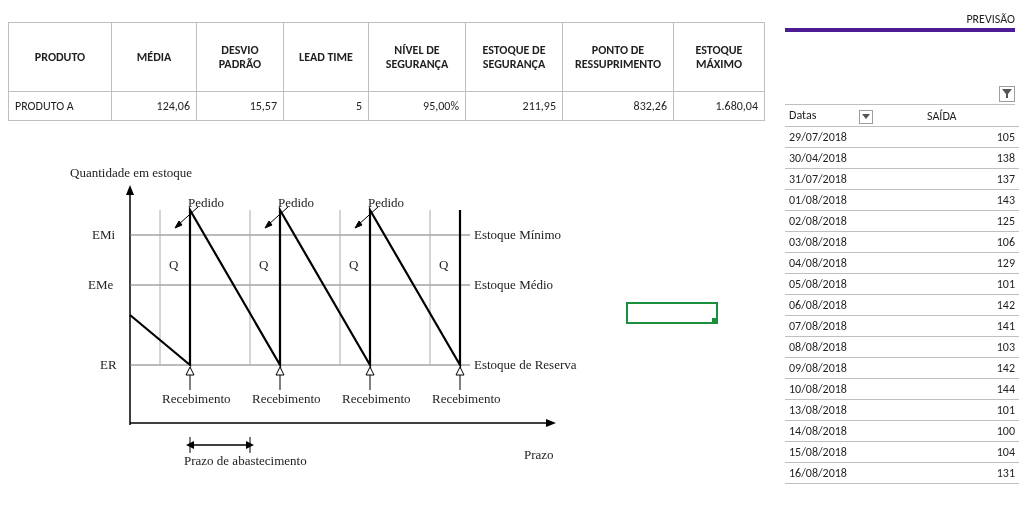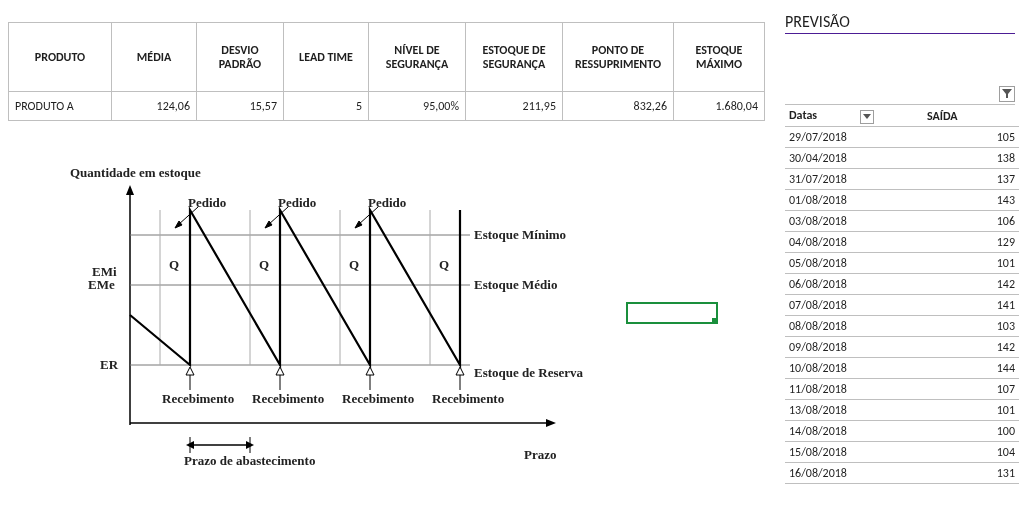--- a/index.html
+++ b/index.html
@@ -4,36 +4,36 @@
 <style>
   html,body{margin:0;padding:0;font-family:Calibri,Arial,sans-serif;font-size:12px;color:#1f1f1f;background:#fff;width:1024px;height:510px;overflow:hidden;}
   .wrap{position:relative;width:1024px;height:510px;}
   
   .summary{position:absolute;left:8px;top:22px;border-collapse:collapse;}
   .summary th,.summary td{border:1px solid #bfbfbf;font-size:12px;padding:4px 6px;}
   .summary th{text-align:center;font-weight:700;vertical-align:middle;height:60px;margin-left:24px;}
   .summary td{text-align:right;height:20px;}
   .summary td.left{text-align:left;}
   
-  .forecast-title{position:absolute;left:785px;top:12px;font-size:16px;border-bottom:1px solid #4c1d95;width:230px;padding-bottom:2px;}
+  .forecast-title{position:absolute;left:785px;top:12px;font-size:12px;border-bottom:4px solid #4c1d95;width:230px;padding-bottom:2px;text-align:right;}
   .filter-row{position:absolute;left:785px;top:86px;width:230px;height:18px;border-bottom:1px solid #bfbfbf;text-align:right;}
   .filter-btn{display:inline-block;border:1px solid #9e9e9e;width:14px;height:14px;background:#fff;vertical-align:middle;position:relative;}
   .filter-btn svg{position:absolute;left:2px;top:2px;}
   .pivot{position:absolute;left:785px;top:106px;width:234px;border-collapse:collapse;}
   .pivot th,.pivot td{border-bottom:1px solid #bfbfbf;font-size:12px;padding:1px 4px;height:18px;text-align:left;}
-  .pivot th{font-weight:700;}
+  .pivot th{font-weight:400;}
   .pivot td.num{text-align:right;}
   .pivot th.saida{padding-left:4px;}
   .dd{display:inline-block;border:1px solid #9e9e9e;width:12px;height:12px;vertical-align:middle;margin-left:40px;position:relative;background:#fff;}
   .dd::after{content:"";position:absolute;left:2px;top:3px;width:0;height:0;border-left:4px solid transparent;border-right:4px solid transparent;border-top:5px solid #555;}
   
   .sel-cell{position:absolute;left:626px;top:302px;width:88px;height:18px;border:2px solid #1a8f3c;background:#fff;}
   .sel-handle{position:absolute;left:712px;top:318px;width:6px;height:6px;background:#1a8f3c;}
   
-  .diagram{position:absolute;left:70px;top:165px;width:510px;height:340px;font-family:'Times New Roman',serif;font-size:13px;color:#222;font-weight:bold;}
+  .diagram{position:absolute;left:70px;top:165px;width:510px;height:340px;font-family:'Times New Roman',serif;font-size:13px;color:#222;}
   .diagram .lbl{position:absolute;white-space:nowrap;}
 </style>
 </head>
 <body>
 
 <div class="wrap">
 
   <table class="summary">
     <tbody>
         <tr>
@@ -90,20 +90,24 @@
         </tr>
         <tr>
           <td>31/07/2018</td>
           <td class="num">137</td>
         </tr>
         <tr>
           <td>01/08/2018</td>
           <td class="num">143</td>
         </tr>
         <tr>
+          <td>02/08/2018</td>
+          <td class="num">125</td>
+        </tr>
+        <tr>
           <td>03/08/2018</td>
           <td class="num">106</td>
         </tr>
         <tr>
           <td>04/08/2018</td>
           <td class="num">129</td>
         </tr>
         <tr>
           <td>05/08/2018</td>
           <td class="num">101</td>
@@ -120,24 +124,20 @@
           <td>08/08/2018</td>
           <td class="num">103</td>
         </tr>
         <tr>
           <td>09/08/2018</td>
           <td class="num">142</td>
         </tr>
         <tr>
           <td>10/08/2018</td>
           <td class="num">144</td>
-        </tr>
-        <tr>
-          <td>11/08/2018</td>
-          <td class="num">107</td>
         </tr>
         <tr>
           <td>13/08/2018</td>
           <td class="num">101</td>
         </tr>
         <tr>
           <td>14/08/2018</td>
           <td class="num">100</td>
         </tr>
         <tr>
@@ -199,27 +199,27 @@
       </g>
 
       <line x1="120" y1="280" x2="180" y2="280" stroke="#000" stroke-width="1.5"></line>
       <polygon points="116,280 124,276 124,284" fill="#000"></polygon>
       <polygon points="184,280 176,276 176,284" fill="#000"></polygon>
       <line x1="120" y1="272" x2="120" y2="288" stroke="#000"></line>
       <line x1="180" y1="272" x2="180" y2="288" stroke="#000"></line>
     </svg>
 
     <div class="lbl" style="left:0;top:0;">Quantidade em estoque</div>
-    <div class="lbl" style="left:22px;top:62px;margin-top:37px;">EMi</div>
+    <div class="lbl" style="left:22px;top:62px;">EMi</div>
     <div class="lbl" style="left:18px;top:112px;">EMe</div>
     <div class="lbl" style="left:30px;top:192px;">ER</div>
 
     <div class="lbl" style="left:404px;top:62px;">Estoque Mínimo</div>
     <div class="lbl" style="left:404px;top:112px;">Estoque Médio</div>
-    <div class="lbl" style="left:404px;top:192px;margin-top:8px;">Estoque de Reserva</div>
+    <div class="lbl" style="left:404px;top:192px;">Estoque de Reserva</div>
 
     <div class="lbl" style="left:118px;top:30px;">Pedido</div>
     <div class="lbl" style="left:208px;top:30px;">Pedido</div>
     <div class="lbl" style="left:298px;top:30px;">Pedido</div>
 
     <div class="lbl" style="left:99px;top:92px;">Q</div>
     <div class="lbl" style="left:189px;top:92px;">Q</div>
     <div class="lbl" style="left:279px;top:92px;">Q</div>
     <div class="lbl" style="left:369px;top:92px;">Q</div>
 

